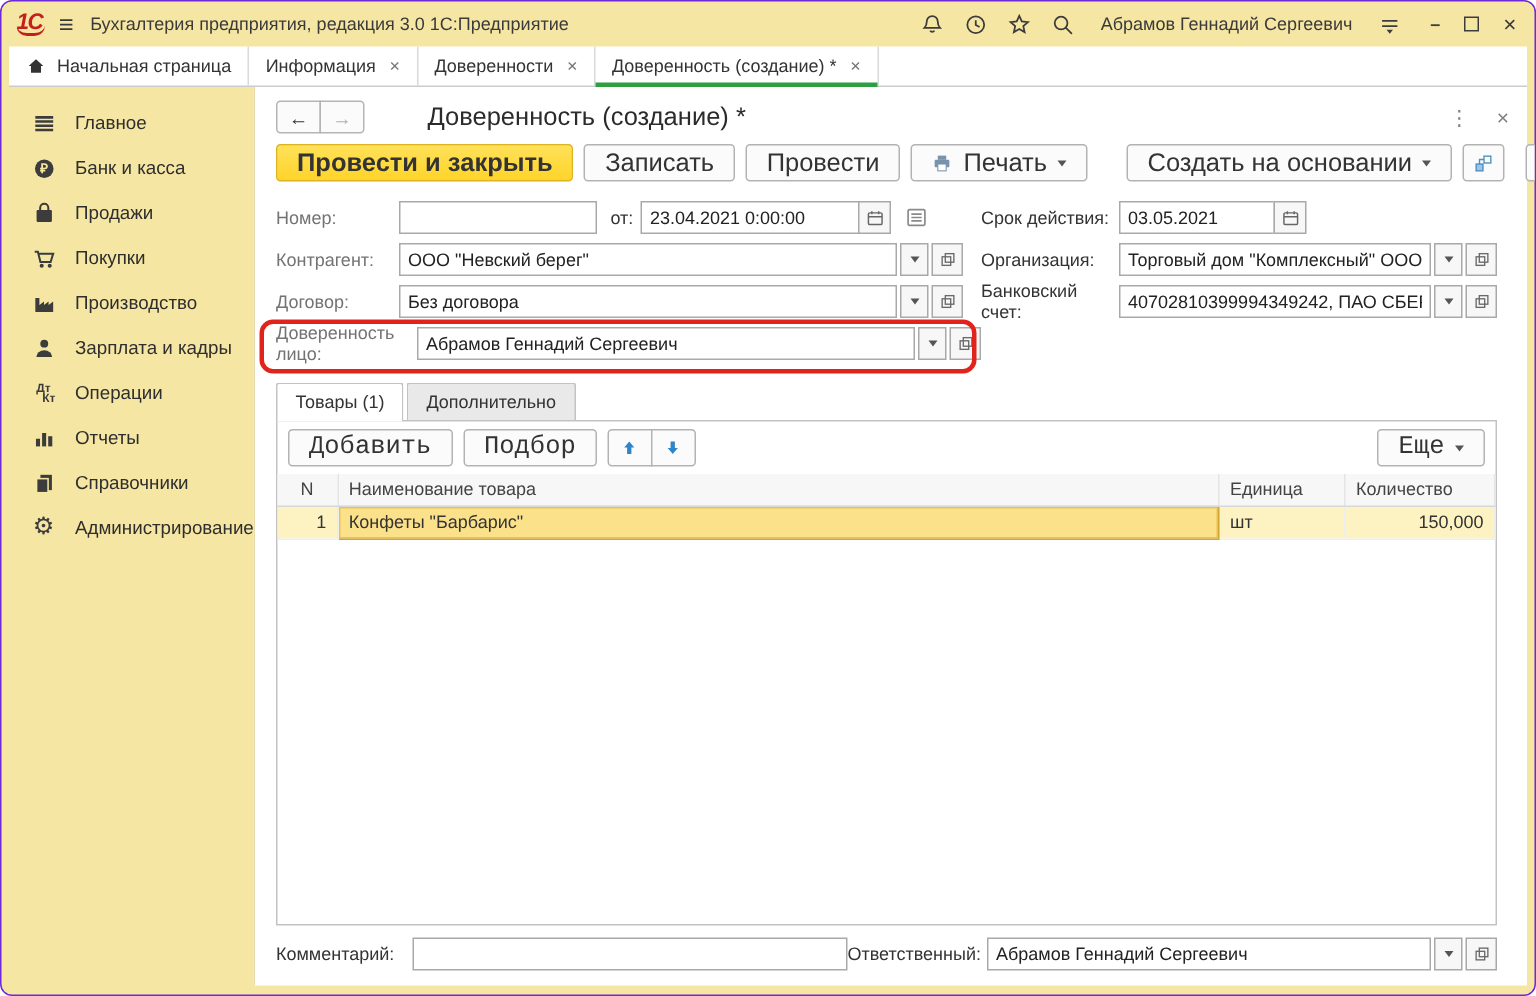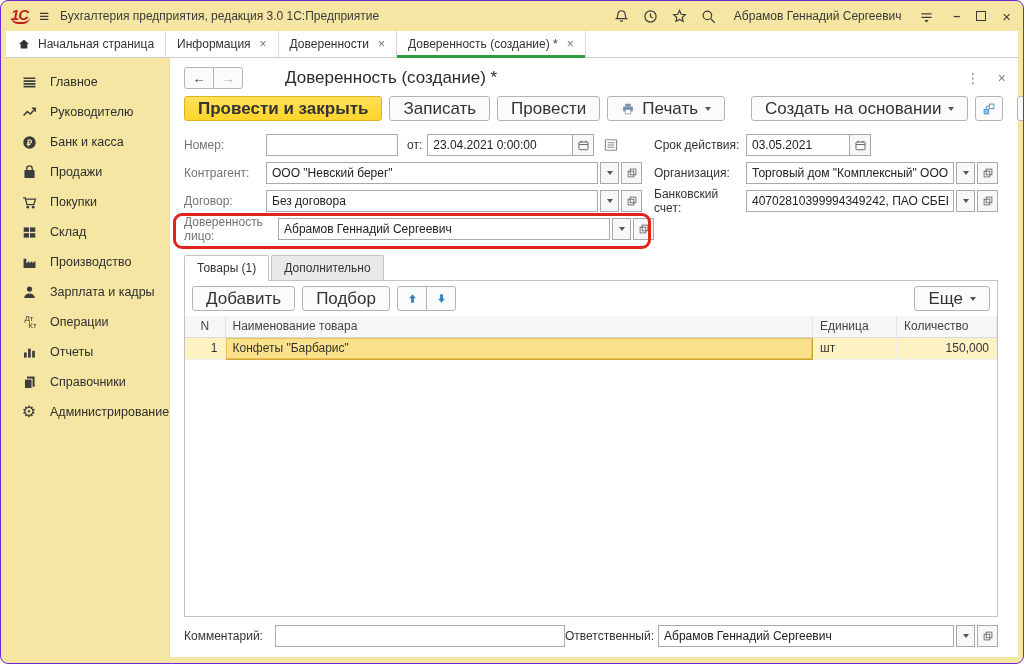--- a/index.html
+++ b/index.html
@@ -29,21 +29,21 @@
   .tab.active::after { content:''; position:absolute; left:0; right:0; bottom:-1px; height:3px; background:#2f9e41; }
   .tab svg { width:14px; height:14px; }
 
   
   .bodyrow { flex:1; display:flex; margin:0 5px 6px 5px; min-height:0; }
   .sidebar { width:163px; flex:none; padding-top:9px; }
   .nav-item { display:flex; align-items:center; gap:11px; height:30px; padding-left:13px; font-size:12.5px; color:#2e2e2e; }
   .nav-ic { width:20px; height:18px; flex:none; display:flex; align-items:center; justify-content:center; }
   .nav-ic svg { width:17px; height:17px; }
   .gear-glyph { font-size:16px; line-height:1; color:#3c3c3c; }
-  .dtkt { display:flex; flex-direction:column; font-size:8px; line-height:7px; font-weight:normal; color:#3c3c3c; font-style:normal; }
+  .dtkt { display:flex; flex-direction:column; font-size:8px; line-height:7px; font-weight:bold; color:#3c3c3c; font-style:normal; }
   .dtkt i { font-style:normal; } .dtkt i:last-child { margin-left:7px; }
 
   .main { flex:1; min-width:0; background:#fff; border-left:1px solid #e6dcae; display:flex; flex-direction:column; }
 
   
   .form-head { display:flex; align-items:center; padding:9px 12px 2px 14px; flex:none; }
   .navgroup { display:flex; }
   .navbtn { width:30px; height:22px; border:1px solid #b5b5b5; background:#fbfbfb; display:flex; align-items:center; justify-content:center; font-size:13px; color:#333; }
   .navbtn:first-child { border-radius:3px 0 0 3px; }
   .navbtn:last-child { border-radius:0 3px 3px 0; margin-left:-1px; color:#b0b0b0; }
@@ -84,21 +84,21 @@
   .obtn svg { width:12px; height:12px; }
   .redbox { position:absolute; left:3px; top:84px; width:478px; height:36px; border:3px solid #e0241b; border-radius:9px; pointer-events:none; z-index:5; }
 
   
   .tabstrip { display:flex; align-items:flex-end; padding:4px 20px 0 14px; flex:none; }
   .ftab { font-size:12px; padding:5px 12px; border:1px solid #c3c3c3; border-bottom:none; border-radius:2px 2px 0 0; background:#e9e9e9; color:#333; margin-right:2px; position:relative; }
   .ftab.active { background:#fff; z-index:2; margin-bottom:-1px; padding-bottom:6px; }
 
   
   .panel { flex:1; min-height:0; margin:0 20px 0 14px; border:1px solid #c3c3c3; display:flex; flex-direction:column; background:#fff; }
-  .ptoolbar { display:flex; align-items:center; gap:7px; padding:5px 7px; flex:none; }
+  .ptoolbar { display:flex; align-items:center; gap:7px; padding:5px 7px; flex:none;font-family:Liberation Mono, monospace; }
   .arrgroup { display:flex; }
   .arrbtn { width:30px; height:25px; border:1px solid #b3b3b3; background:#fbfbfb; display:flex; align-items:center; justify-content:center; }
   .arrbtn:first-child { border-radius:3px 0 0 3px; }
   .arrbtn:last-child { border-radius:0 3px 3px 0; margin-left:-1px; }
   .arrbtn svg { width:13px; height:13px; }
   table.goods { border-collapse:collapse; width:100%; font-size:12px; table-layout:fixed; }
   .goods th { font-weight:normal; text-align:left; color:#444; background:#f7f7f7; border-bottom:1px solid #d8d8d8; border-right:1px solid #e4e4e4; padding:3px 7px; height:21px; }
   .goods th.cnum { text-align:center; width:40px; }
   .goods th.cunit { width:84px; } .goods th.cqty { width:100px; }
   .goods td { border-right:1px solid #eeeeee; border-bottom:1px solid #eeeeee; padding:3px 7px; height:22px; }
@@ -189,29 +189,20 @@
       <div class="nav-item">
         <span class="nav-ic">
             <svg viewBox="0 0 20 20" stroke="#3c3c3c" stroke-width="2">
               <path d="M3,5 h14 M3,8.3 h14 M3,11.6 h14 M3,14.9 h14"></path>
             </svg>
           </span>
         <span>Главное</span>
       </div>
       <div class="nav-item">
         <span class="nav-ic">
-            <svg viewBox="0 0 20 20" fill="none" stroke="#3c3c3c" stroke-width="1.8">
-              <path d="M3,13.5 L7.5,9 l3.5,2.8 L16.5,5.5"></path>
-              <path d="M12.8,5 h4 v4"></path>
-            </svg>
-          </span>
-        <span>Руководителю</span>
-      </div>
-      <div class="nav-item">
-        <span class="nav-ic">
             <svg viewBox="0 0 20 20">
               <circle cx="10" cy="10" r="7.3" fill="#3c3c3c"></circle>
               <text x="10" y="13.6" text-anchor="middle" font-size="10.5" font-weight="bold" fill="#f6e6a3">₽</text>
             </svg>
           </span>
         <span>Банк и касса</span>
       </div>
       <div class="nav-item">
         <span class="nav-ic">
             <svg viewBox="0 0 20 20">
@@ -223,31 +214,20 @@
       </div>
       <div class="nav-item">
         <span class="nav-ic">
             <svg viewBox="0 0 20 20">
               <path d="M2.5,4.5 h2.5 l2,8 h8 l2,-6.5 h-11" fill="none" stroke="#3c3c3c" stroke-width="1.6"></path>
               <circle cx="8" cy="15.5" r="1.6" fill="#3c3c3c"></circle>
               <circle cx="14.3" cy="15.5" r="1.6" fill="#3c3c3c"></circle>
             </svg>
           </span>
         <span>Покупки</span>
-      </div>
-      <div class="nav-item">
-        <span class="nav-ic">
-            <svg viewBox="0 0 20 20" fill="#3c3c3c">
-              <rect x="3.2" y="4" width="6.2" height="5.2"></rect>
-              <rect x="10.6" y="4" width="6.2" height="5.2"></rect>
-              <rect x="3.2" y="10.8" width="6.2" height="5.2"></rect>
-              <rect x="10.6" y="10.8" width="6.2" height="5.2"></rect>
-            </svg>
-          </span>
-        <span>Склад</span>
       </div>
       <div class="nav-item">
         <span class="nav-ic">
             <svg viewBox="0 0 20 20" fill="#3c3c3c">
               <path d="M3,16.5 V5.5 h3.2 V11 l3.6,-2.8 v2.8 l3.6,-2.8 v2.8 l3.6,-2.8 v8.3 z"></path>
             </svg>
           </span>
         <span>Производство</span>
       </div>
       <div class="nav-item">

